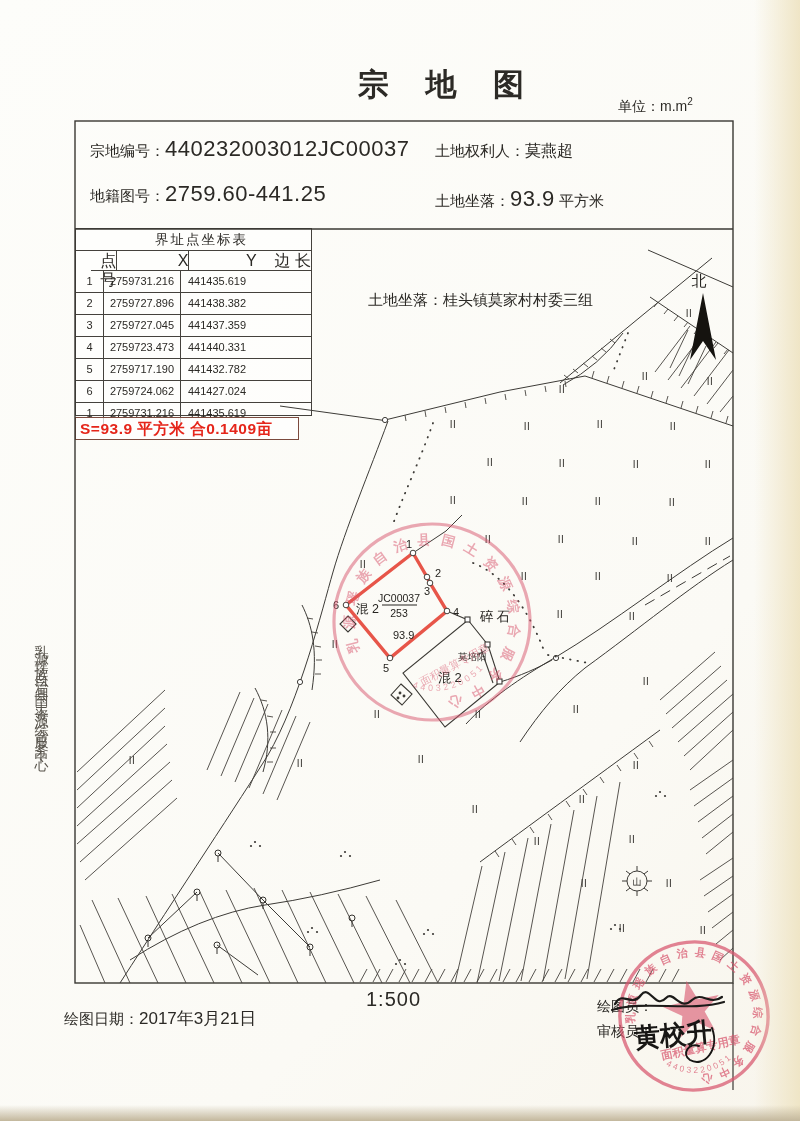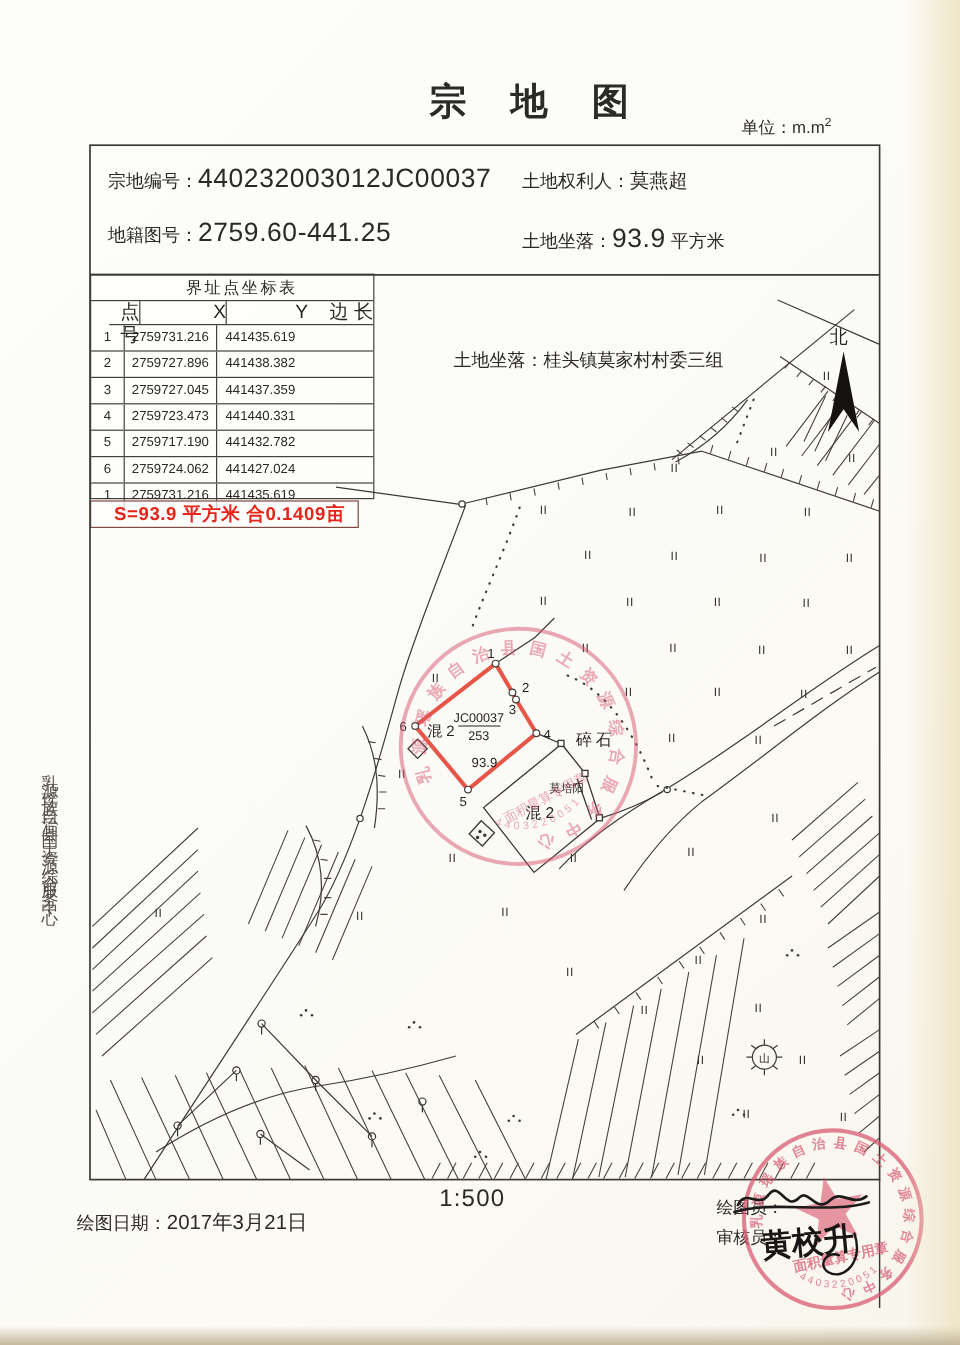--- a/index.html
+++ b/index.html
@@ -24,22 +24,22 @@
   .ct-row:last-child{border-bottom:none;}
   .c-pt{width:27px;border-right:1px solid #44413c;}
   .c-x{width:76px;border-right:1px solid #44413c;}
   .c-y{width:72px;}
   .c-len{width:58px;}
   .ct-body{position:relative;}
   .edgecol{position:absolute;left:176px;top:40px;width:60px;height:147px;border-left:1px solid #44413c;background:rgba(255,255,255,.0);}
   .e-half{height:13px;border-bottom:1px solid #44413c;}
   .e-cell{height:20px;line-height:20px;border-bottom:1px solid #44413c;text-align:center;font-size:11px;}
   .e-last{height:13px;}
-  .sumrow{left:75px;top:417px;width:224px;height:23px;border:1.2px solid #7c4a3e;box-sizing:border-box;line-height:21px;padding-left:19px;font-size:15.5px;font-weight:bold;color:#e5251a;letter-spacing:0.5px;background:rgba(255,255,255,.75);}
-  .loc{left:368px;top:291px;font-size:15px;color:#2b2925;margin-left:10px;}
+  .sumrow{left:75px;top:417px;width:224px;height:23px;border:1.2px solid #7c4a3e;box-sizing:border-box;line-height:21px;padding-left:4px;font-size:15.5px;font-weight:bold;color:#e5251a;letter-spacing:0.5px;background:rgba(255,255,255,.75);}
+  .loc{left:368px;top:291px;font-size:15px;color:#2b2925;}
   .org{left:33px;top:634px;height:360px;writing-mode:vertical-rl;text-orientation:upright;font-size:14px;letter-spacing:7px;color:#56524a;}
   .foot{font-size:15px;color:#2b2925;white-space:nowrap;}
   .scale{left:366px;top:988px;font-size:20px;letter-spacing:1px;color:#2b2925;}
   .slabel{font-size:14px;color:#2b2925;}
   .ii-layer text{font-size:10px;fill:#35332f;letter-spacing:0.5px;text-anchor:middle;font-family:"Liberation Sans",sans-serif;}
   .pole-layer circle{fill:none;stroke:#35332f;stroke-width:1;}
   .pole-layer line{stroke:#35332f;stroke-width:1;}
   .mlabel{fill:#262420;font-family:"Liberation Sans",sans-serif;}
 </style>
 </head>

